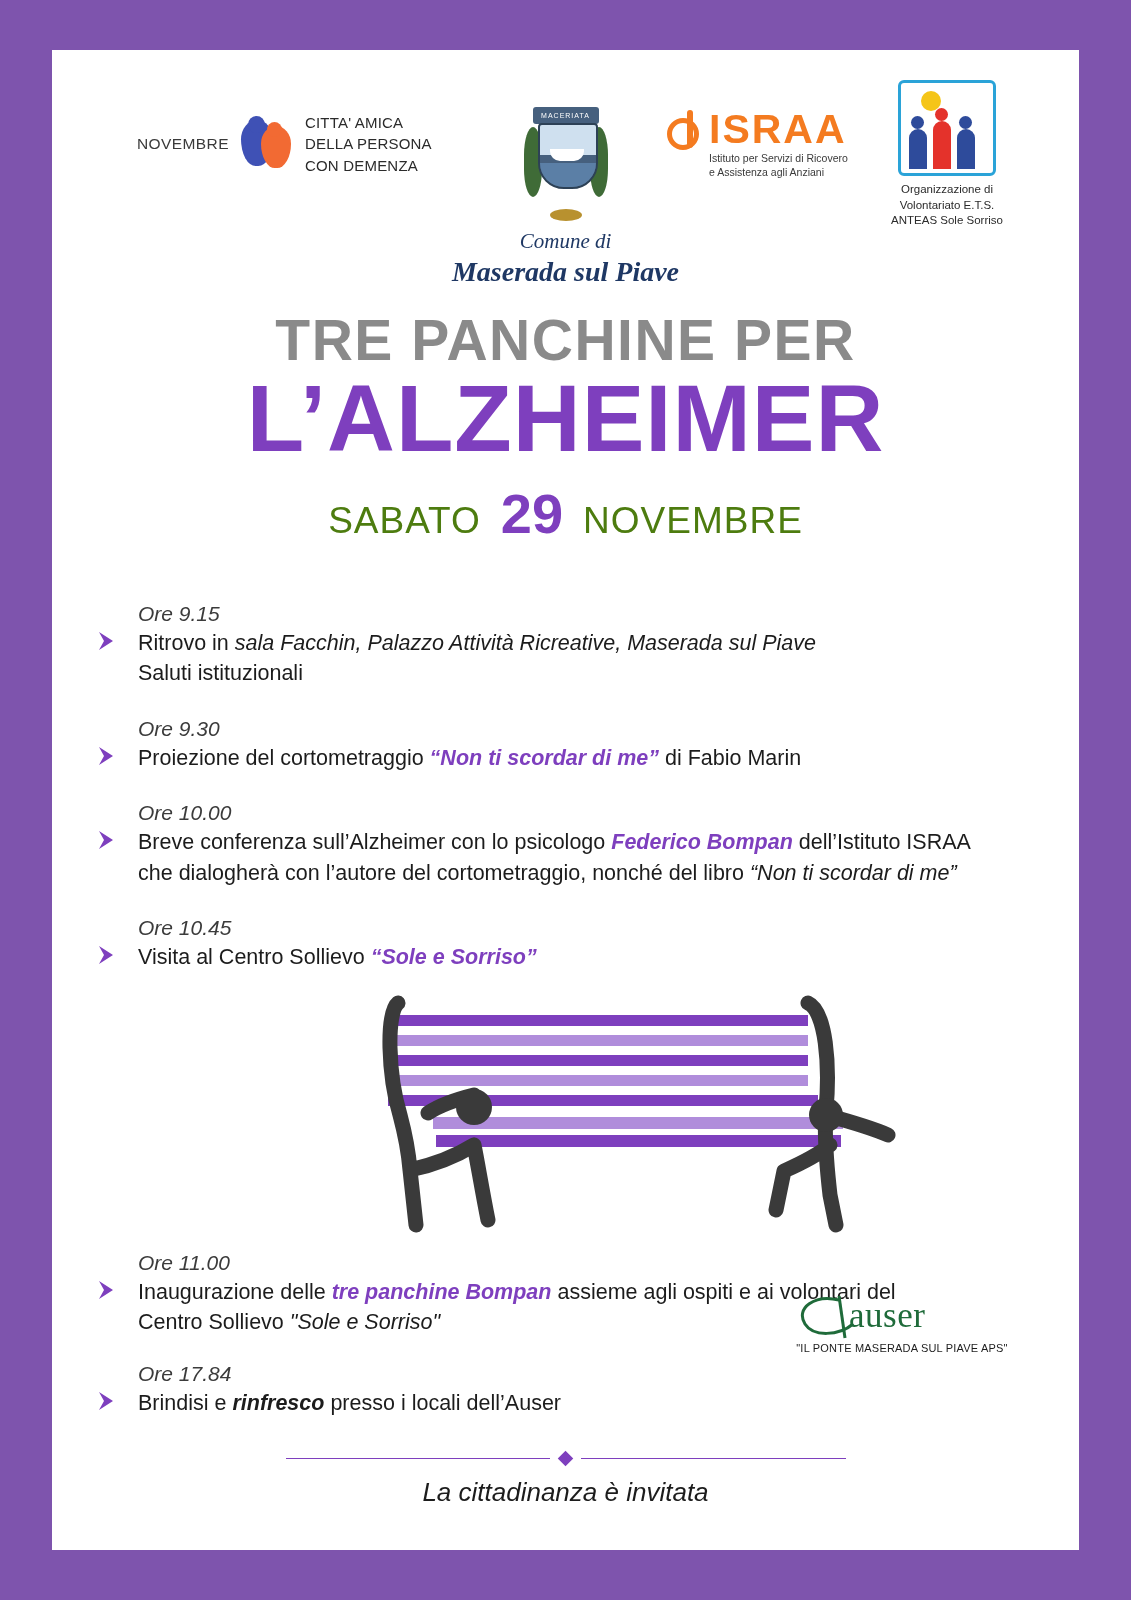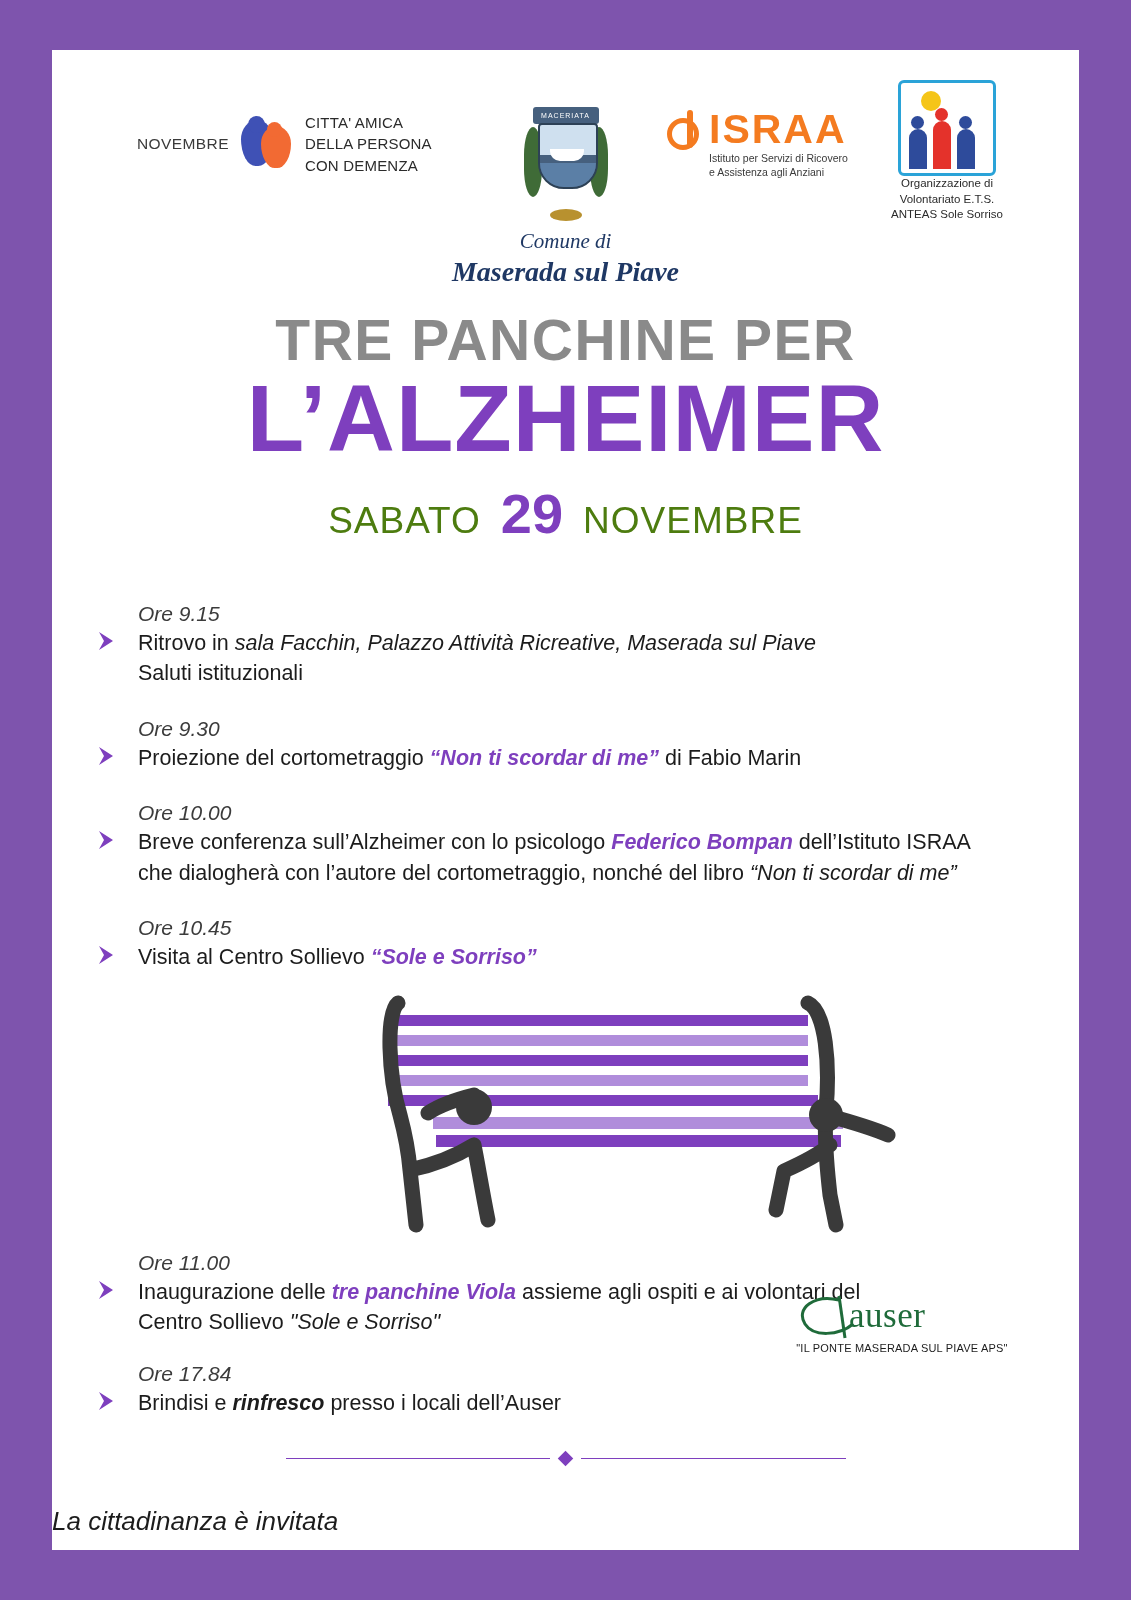--- a/index.html
+++ b/index.html
@@ -209,20 +209,21 @@
   .anteas-logo .p1 { left: 8px;  background:#2e4b9b; height: 40px; }
   .anteas-logo .p2 { left: 32px; background:#e4322b; height: 48px; }
   .anteas-logo .p3 { left: 56px; background:#2e4b9b; height: 40px; }
   .anteas-logo .h1, .anteas-logo .h2, .anteas-logo .h3 {
     position: absolute; width: 13px; height: 13px; border-radius: 50%;
   }
   .anteas-logo .h1 { left: 10px; bottom: 44px; background:#2e4b9b; }
   .anteas-logo .h2 { left: 34px; bottom: 52px; background:#e4322b; }
   .anteas-logo .h3 { left: 58px; bottom: 44px; background:#2e4b9b; }
   .anteas-text {
+    margin-top: 6px;
     font-size: 11.5px;
     line-height: 1.35;
     color: #2b2b2b;
   }
 
   
   .title-block {
     text-align: center;
     margin-top: 62px;
   }
@@ -342,22 +343,22 @@
     height: 1px;
     flex: 1;
     background: #7e3fbe;
   }
   .divider .dia {
     width: 11px; height: 11px;
     background: #7e3fbe;
     transform: rotate(45deg);
   }
   .footer-text {
-    text-align: left;
-    margin-top: 42px;
+    text-align: center;
+    margin-top: 13px;
     font-size: 26px;
     font-style: italic;
     color: #1c1c1c;
   }
 </style>
 </head>
 <body>
 
 <div class="poster">
 
@@ -506,21 +507,21 @@
         <circle cx="448" cy="120" r="17" fill="#3a3a3a"></circle>
       </svg>
     </div>
 
     <div class="item item-bottom">
       <svg class="chev" viewBox="0 0 22 22">
         <path d="M3 2 L17 11 L3 20 L8 11 Z" fill="#7e3fbe"></path>
       </svg>
       <div class="ore">Ore 11.00</div>
       <div class="desc">
-        <span>Inaugurazione delle </span><span class="purple-bold">tre panchine Viola</span><span>  assieme agli ospiti e ai volontari del</span><br>
+        <span>Inaugurazione delle </span><span class="purple-bold">tre panchine Bompan</span><span>  assieme agli ospiti e ai volontari del</span><br>
         <span>Centro Sollievo </span><em>"Sole e Sorriso"</em>
       </div>
     </div>
 
     <div class="item">
       <svg class="chev" viewBox="0 0 22 22">
         <path d="M3 2 L17 11 L3 20 L8 11 Z" fill="#7e3fbe"></path>
       </svg>
       <div class="ore">Ore 17.84</div>
       <div class="desc">

